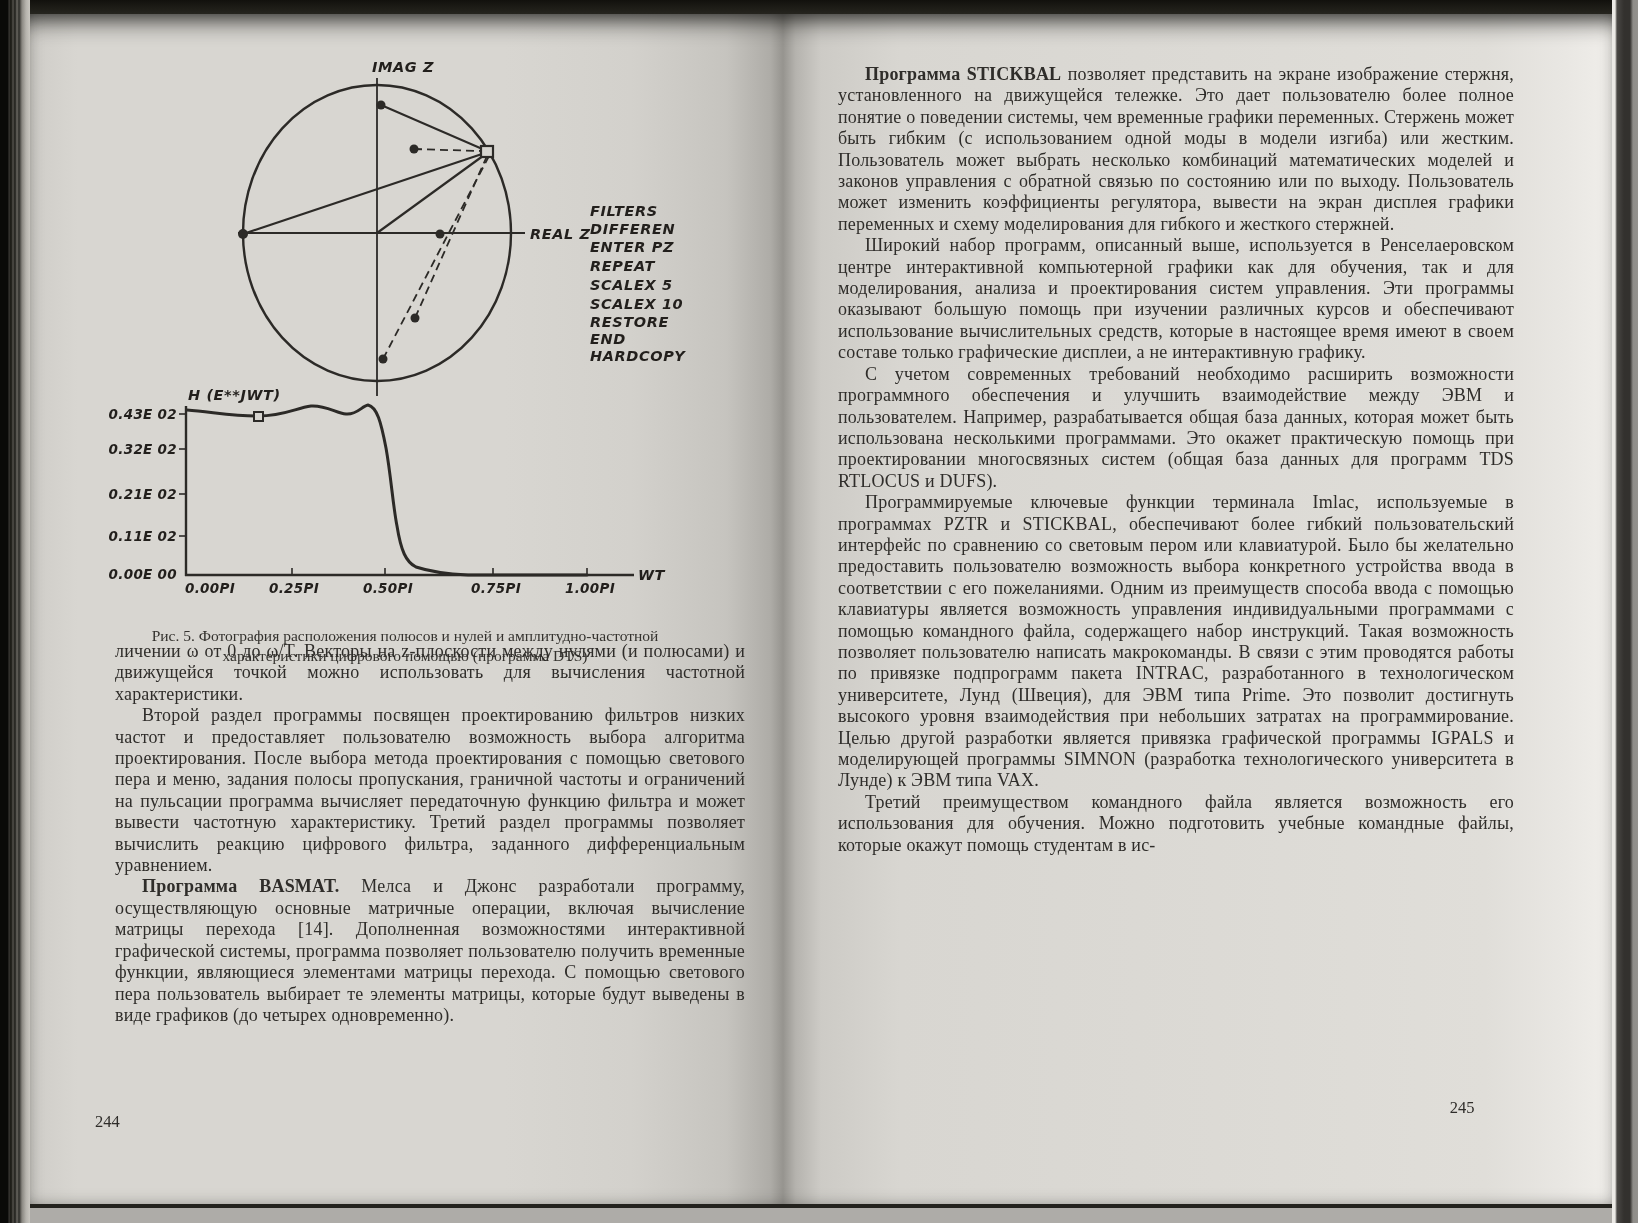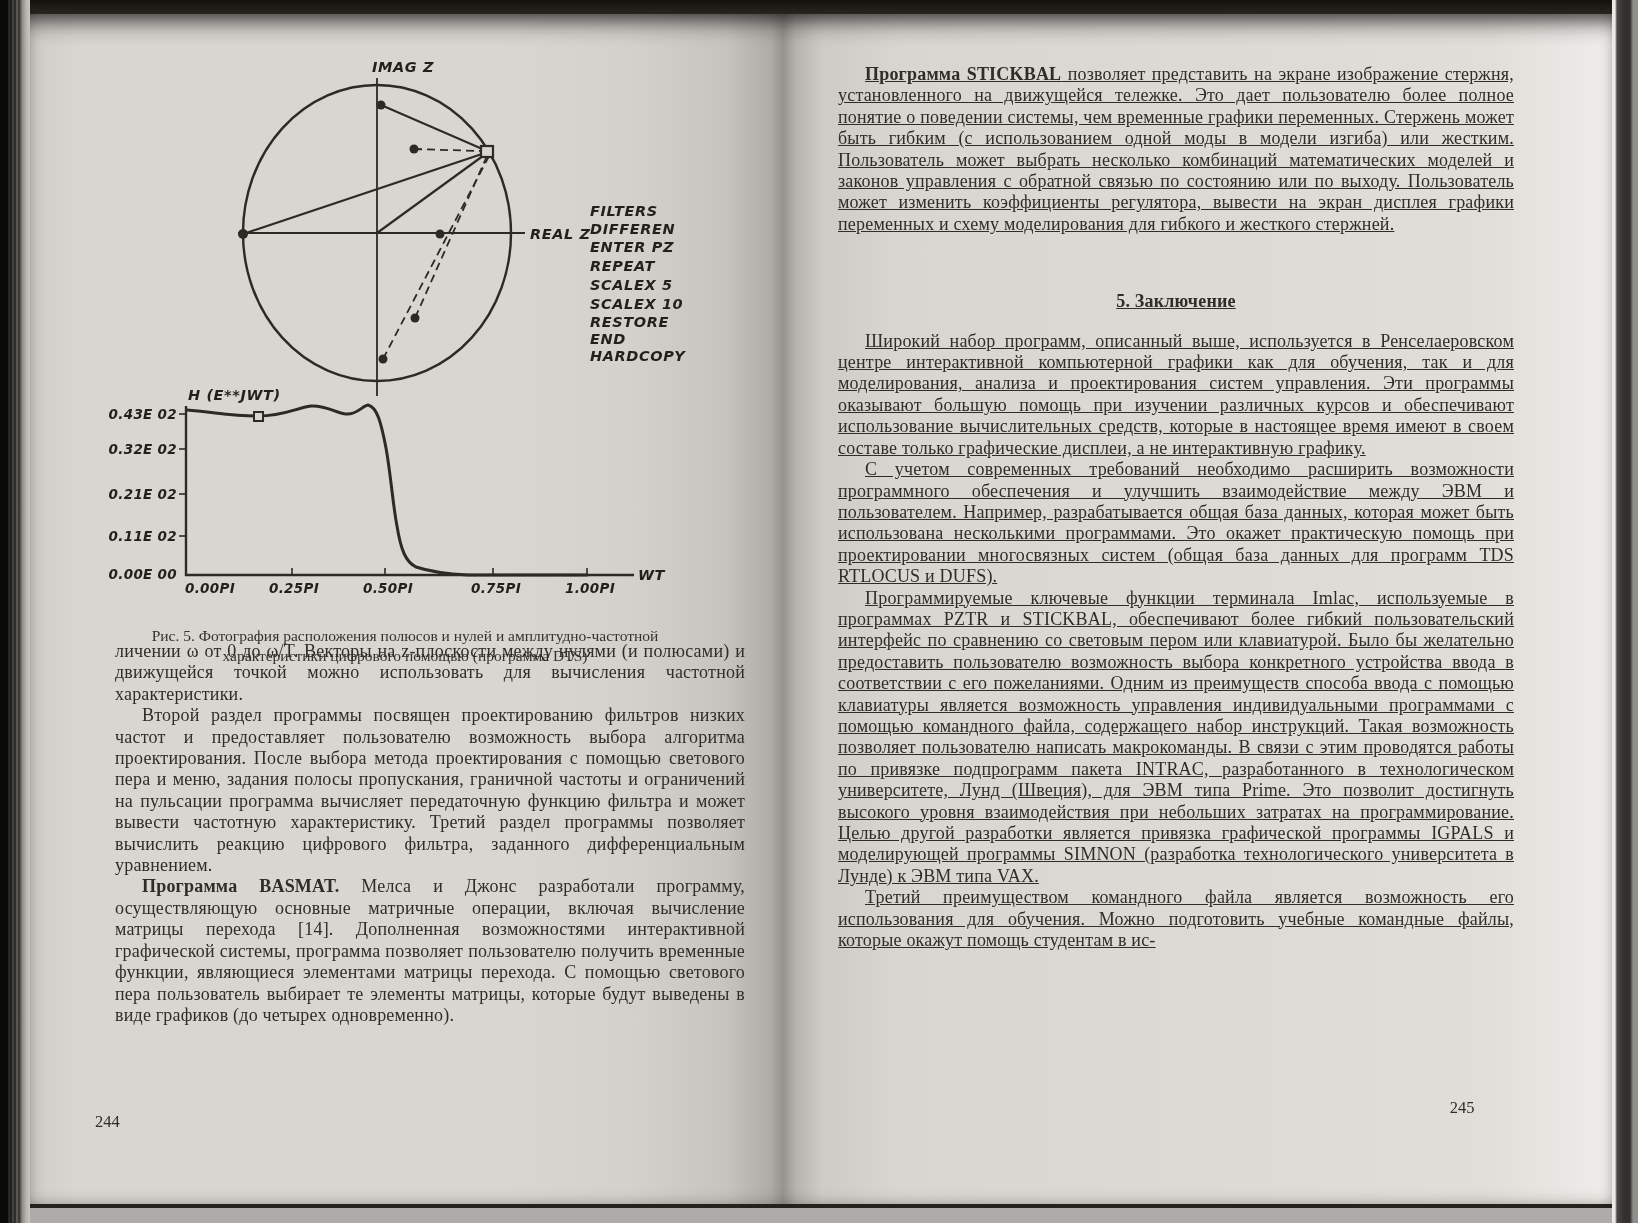--- a/index.html
+++ b/index.html
@@ -150,22 +150,21 @@
 </div>
 
 <div class="body-text" style="left:95px;top:641px;width:630px;margin-left:20px;">
   <p class="cont">личении ω от 0 до ω/T. Векторы на z-плоскости между нулями (и полюсами) и движущейся точкой можно использовать для вычисления частотной характеристики.</p>
   <p>Второй раздел программы посвящен проектированию фильтров низких частот и предоставляет пользователю возможность выбора алгоритма проектирования. После выбора метода проектирования с помощью светового пера и меню, задания полосы пропускания, граничной частоты и ограничений на пульсации программа вычисляет передаточную функцию фильтра и может вывести частотную характеристику. Третий раздел программы позволяет вычислить реакцию цифрового фильтра, заданного дифференциальным уравнением.</p>
   <p><span class="lead">Программа BASMAT.</span><span> Мелса и Джонс разработали программу, осуществляющую основные матричные операции, включая вычисление матрицы перехода [14]. Дополненная возможностями интерактивной графической системы, программа позволяет пользователю получить временные функции, являющиеся элементами матрицы перехода. С помощью светового пера пользователь выбирает те элементы матрицы, которые будут выведены в виде графиков (до четырех одновременно).</span></p>
 </div>
 
 <div class="page-num" style="left:95px;top:1096px;margin-top:16px;">244</div>
 
-<div class="body-text" style="left:838px;top:64px;width:676px;text-decoration:underline;">
+<div class="body-text" style="left:838px;top:64px;width:676px;">
   <p><span class="lead">Программа STICKBAL</span><span> позволяет представить на экране изображение стержня, установленного на движущейся тележке. Это дает пользователю более полное понятие о поведении системы, чем временные графики переменных. Стержень может быть гибким (с использованием одной моды в модели изгиба) или жестким. Пользователь может выбрать несколько комбинаций математических моделей и законов управления с обратной связью по состоянию или по выходу. Пользователь может изменить коэффициенты регулятора, вывести на экран дисплея графики переменных и схему моделирования для гибкого и жесткого стержней.</span></p>
-  <p class="section-heading">5. Заключение</p>
   <p>Широкий набор программ, описанный выше, используется в Ренселаеровском центре интерактивной компьютерной графики как для обучения, так и для моделирования, анализа и проектирования систем управления. Эти программы оказывают большую помощь при изучении различных курсов и обеспечивают использование вычислительных средств, которые в настоящее время имеют в своем составе только графические дисплеи, а не интерактивную графику.</p>
   <p>С учетом современных требований необходимо расширить возможности программного обеспечения и улучшить взаимодействие между ЭВМ и пользователем. Например, разрабатывается общая база данных, которая может быть использована несколькими программами. Это окажет практическую помощь при проектировании многосвязных систем (общая база данных для программ TDS RTLOCUS и DUFS).</p>
   <p>Программируемые ключевые функции терминала Imlac, используемые в программах PZTR и STICKBAL, обеспечивают более гибкий пользовательский интерфейс по сравнению со световым пером или клавиатурой. Было бы желательно предоставить пользователю возможность выбора конкретного устройства ввода в соответствии с его пожеланиями. Одним из преимуществ способа ввода с помощью клавиатуры является возможность управления индивидуальными программами с помощью командного файла, содержащего набор инструкций. Такая возможность позволяет пользователю написать макрокоманды. В связи с этим проводятся работы по привязке подпрограмм пакета INTRAC, разработанного в технологическом университете, Лунд (Швеция), для ЭВМ типа Prime. Это позволит достигнуть высокого уровня взаимодействия при небольших затратах на программирование. Целью другой разработки является привязка графической программы IGPALS и моделирующей программы SIMNON (разработка технологического университета в Лунде) к ЭВМ типа VAX.</p>
   <p>Третий преимуществом командного файла является возможность его использования для обучения. Можно подготовить учебные командные файлы, которые окажут помощь студентам в ис-</p>
 </div>
 
 <div class="page-num" style="left:1412px;top:1098px;width:100px;text-align:center;">245</div>
 
 </body></html>

